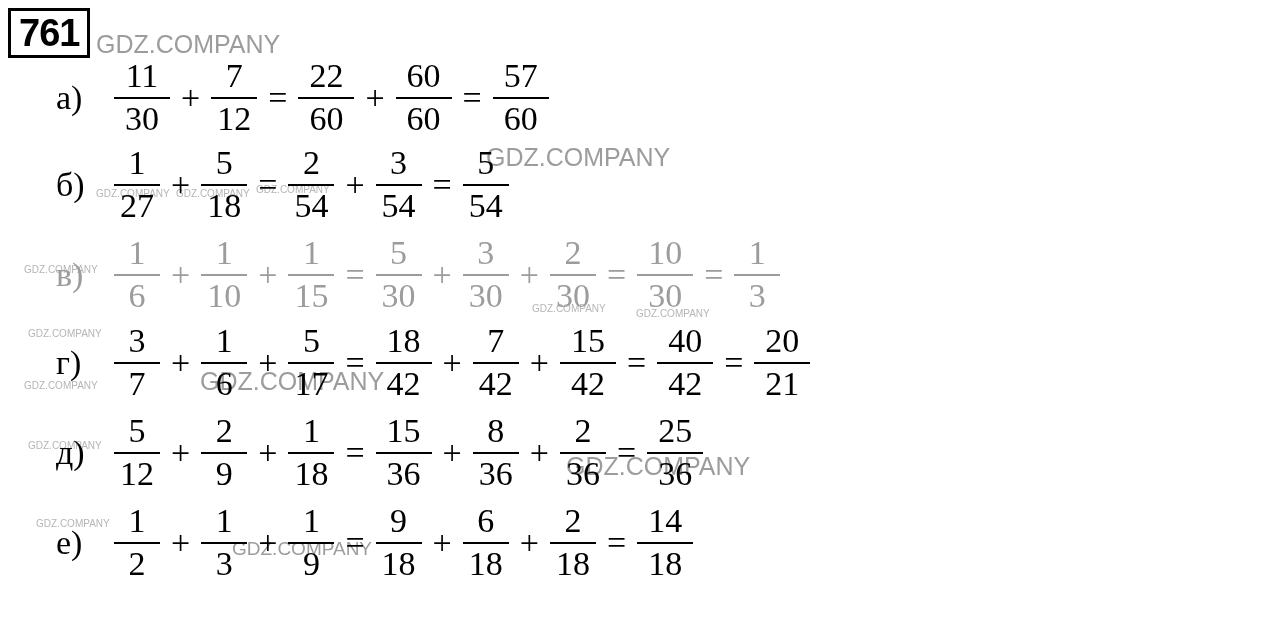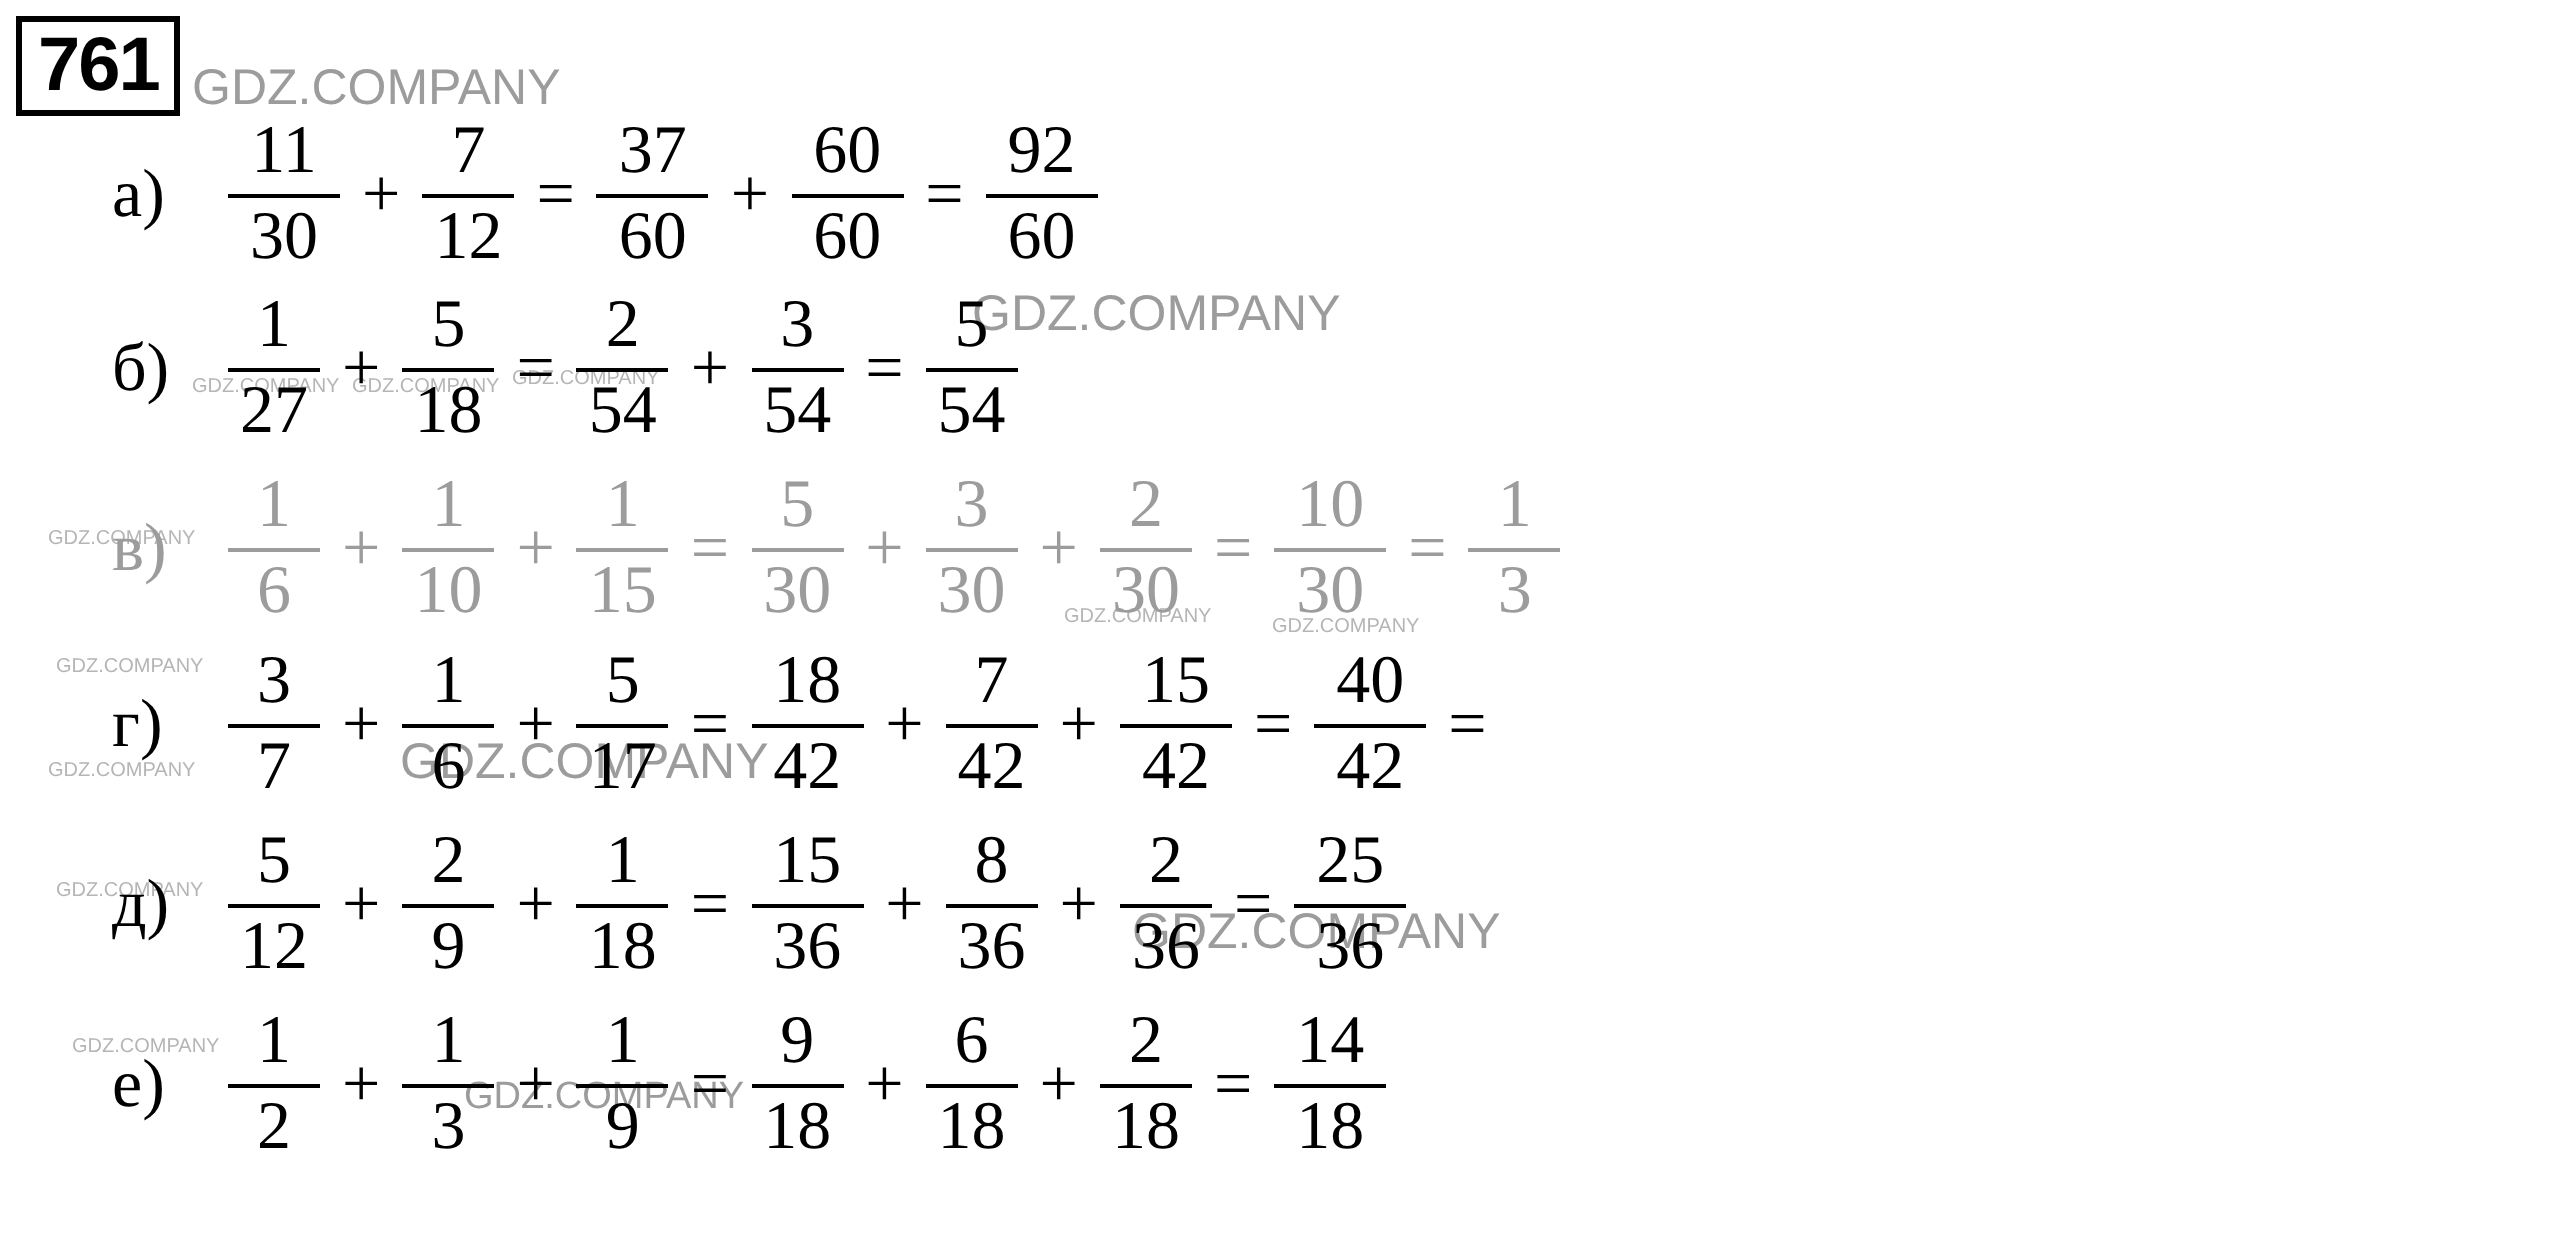--- a/index.html
+++ b/index.html
@@ -126,33 +126,33 @@
         <span class="den">30</span>
       </span>
       <span class="op">+</span>
       <span class="frac">
         <span class="num">7</span>
         <span class="bar"></span>
         <span class="den">12</span>
       </span>
       <span class="op">=</span>
       <span class="frac wide">
-        <span class="num">37</span>
+        <span class="num">22</span>
         <span class="bar"></span>
         <span class="den">60</span>
       </span>
       <span class="op">+</span>
       <span class="frac wide">
         <span class="num">60</span>
         <span class="bar"></span>
         <span class="den">60</span>
       </span>
       <span class="op">=</span>
       <span class="frac wide">
-        <span class="num">92</span>
+        <span class="num">57</span>
         <span class="bar"></span>
         <span class="den">60</span>
       </span>
     </div>
     <div class="row" style="top: 137px; left: 56px;">
       <div class="label">б)</div>
       <span class="frac">
         <span class="num">1</span>
         <span class="bar"></span>
         <span class="den">27</span>
@@ -269,20 +269,25 @@
         <span class="bar"></span>
         <span class="den">42</span>
       </span>
       <span class="op">=</span>
       <span class="frac wide">
         <span class="num">40</span>
         <span class="bar"></span>
         <span class="den">42</span>
       </span>
       <span class="op">=</span>
+      <span class="frac wide">
+        <span class="num">20</span>
+        <span class="bar"></span>
+        <span class="den">21</span>
+      </span>
     </div>
     <div class="row" style="top: 405px; left: 56px;">
       <div class="label">д)</div>
       <span class="frac">
         <span class="num">5</span>
         <span class="bar"></span>
         <span class="den">12</span>
       </span>
       <span class="op">+</span>
       <span class="frac">

